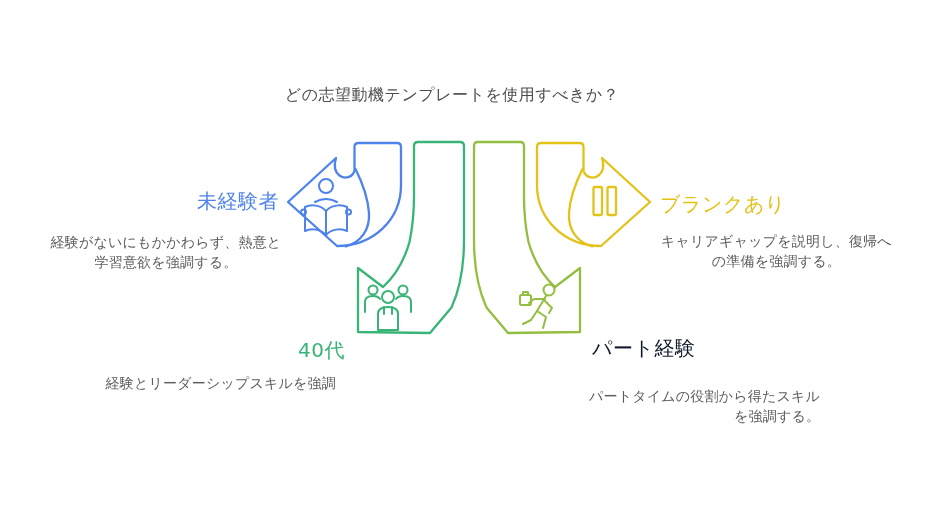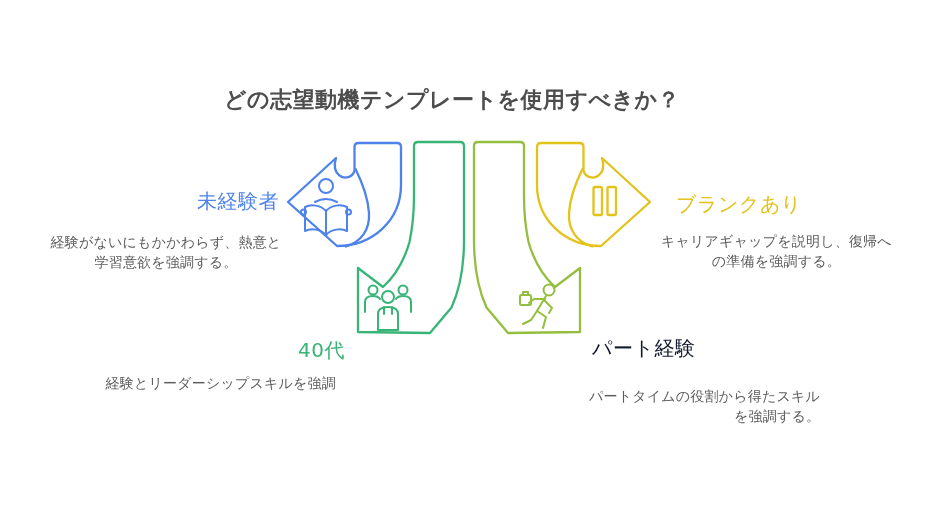--- a/index.html
+++ b/index.html
@@ -6,27 +6,27 @@
   #canvas{
     position:relative;
     width:936px;height:527px;
     background:#ffffff;
     overflow:hidden;
     font-family:"DejaVu Sans","Liberation Sans",sans-serif;
   }
   .abs{position:absolute;white-space:nowrap;}
   #title{
     top:85px;left:452px;transform:translateX(-50%);
-    font-size:22px;font-weight:bold;letter-spacing:0.5px;
+    font-size:16px;font-weight:normal;letter-spacing:0.5px;
   }
   .branch-label{font-size:20px;font-weight:500;letter-spacing:0.5px;}
   .branch-desc{font-size:14px;line-height:20px;letter-spacing:0.2px;margin-top:8px;}
   #label-beginner{top:188px;right:657px;text-align:right;}
   #desc-beginner{top:224px;left:166px;transform:translateX(-50%);text-align:center;}
-  #label-blank{top:191px;left:660px;margin-left:16px;}
+  #label-blank{top:191px;left:660px;}
   #desc-blank{top:223px;left:661px;text-align:center;}
   #label-forties{top:337px;right:591px;text-align:right;}
   #desc-forties{top:365px;right:600px;text-align:right;}
   #label-parttime{top:335px;left:592px;}
   #desc-parttime{top:378px;left:589px;text-align:right;}
   svg{position:absolute;top:0;left:0;}
 </style>
 </head>
 <body>
 

